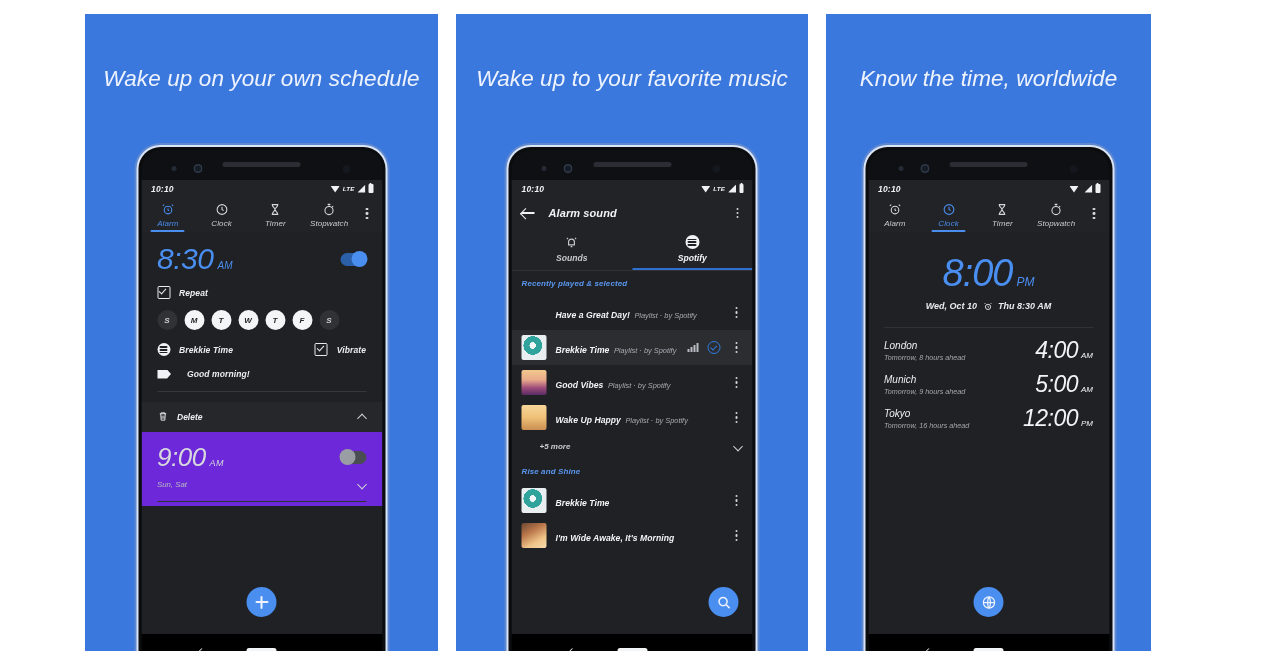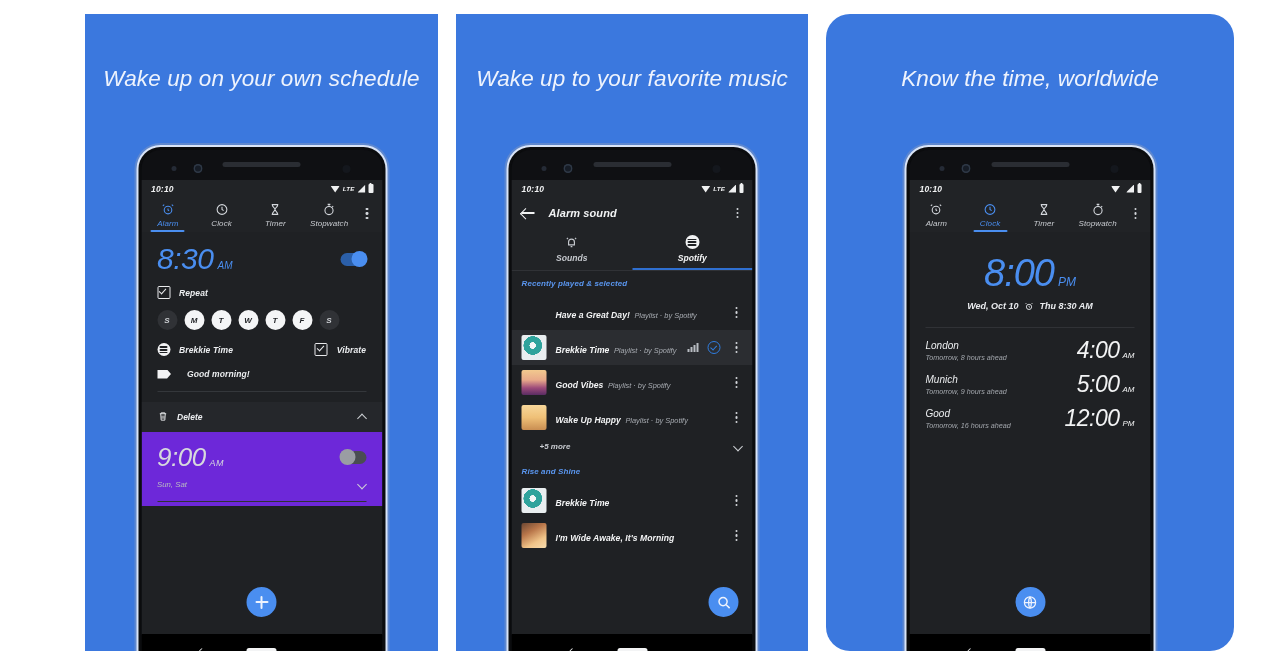--- a/index.html
+++ b/index.html
@@ -4,21 +4,21 @@
 <style>
   html,body{margin:0;padding:0;background:#ffffff;}
   body{width:1270px;height:665px;overflow:hidden;font-family:"Liberation Sans",sans-serif;
        -webkit-font-smoothing:antialiased;}
   .stage{position:relative;width:1270px;height:665px;background:#ffffff;}
 
   
   .panel{position:absolute;top:14px;height:637px;background:#3b78de;overflow:hidden;font-style:italic;}
   #panel-1{left:85px;width:353px;}
   #panel-2{left:456px;width:352px;}
-  #panel-3{left:826px;width:408px;border-radius:24px;}
+  #panel-3{left:826px;width:325px;}
 
   .headline{position:absolute;top:52px;left:0;width:100%;text-align:center;
             color:#eef3fd;font-size:22.5px;font-weight:400;letter-spacing:.1px;
             white-space:nowrap;}
 
   
   .phone{position:absolute;left:50%;transform:translateX(-50%);top:133px;
          width:247px;height:520px;border-radius:22px 22px 0 0;
          background:#0b0c0e;box-shadow:0 0 0 2px #d9e4f7, 0 0 0 4px #5f88cf;
          overflow:hidden;}
@@ -596,21 +596,21 @@
               <div class="csub">Tomorrow, 9 hours ahead</div>
             </span>
             <span class="ctime">
               <span class="t">5:00</span>
               <span class="m">AM</span>
             </span>
           </div>
 
           <div class="city">
             <span>
-              <div class="cname">Good</div>
+              <div class="cname">Tokyo</div>
               <div class="csub">Tomorrow, 16 hours ahead</div>
             </span>
             <span class="ctime">
               <span class="t">12:00</span>
               <span class="m">PM</span>
             </span>
           </div>
 
           <div class="fab">
             <svg width="15" height="15" viewBox="0 0 24 24" fill="none" stroke="#eef3fd" stroke-width="2">

